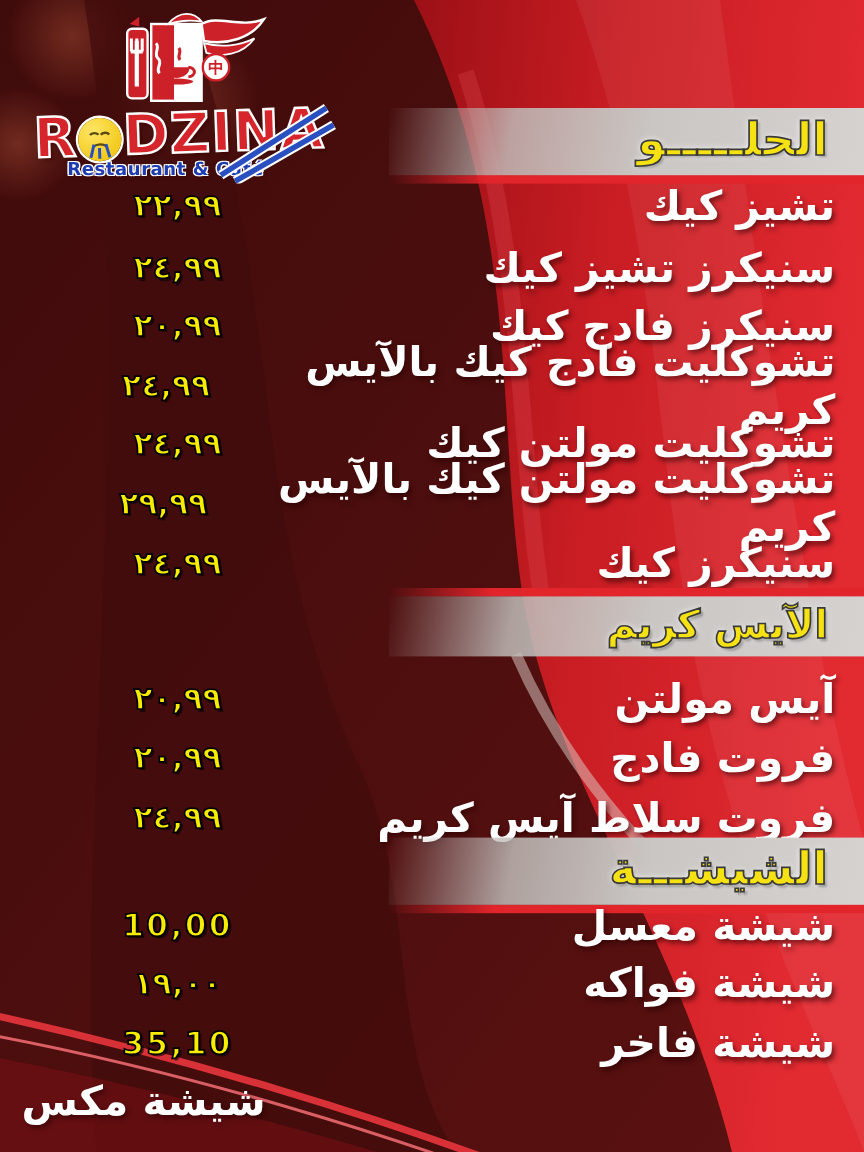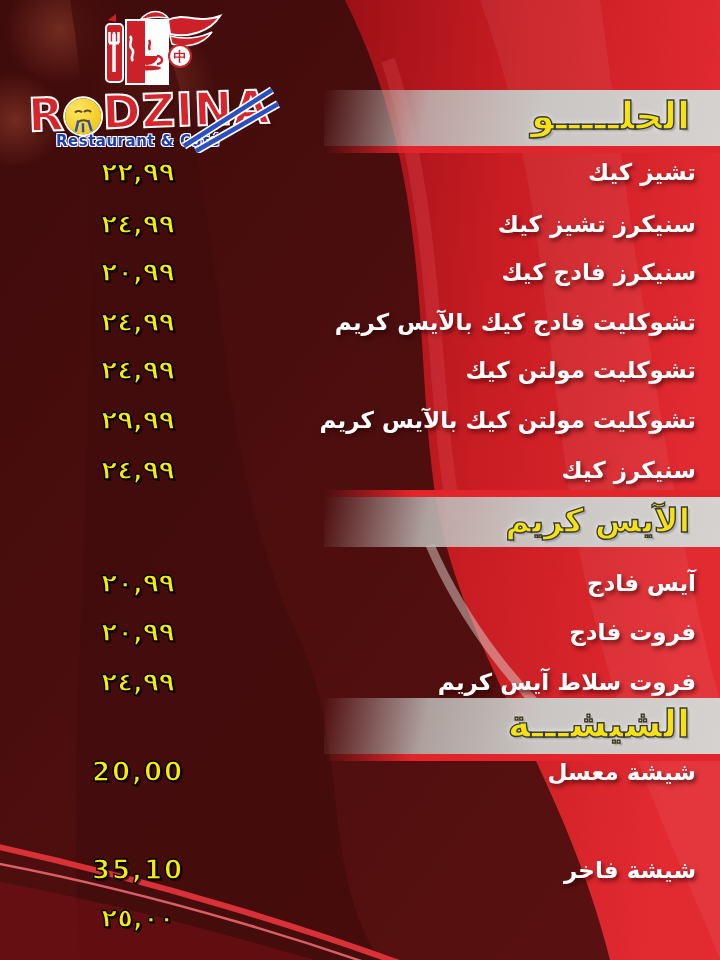--- a/index.html
+++ b/index.html
@@ -28,26 +28,26 @@
   .banner-stripe{width:100%;height:7px;
     background:linear-gradient(to right,rgba(226,36,43,0) 0%,#e2242b 22%,#e2242b 100%);}
   .banner-title{font-weight:800;color:#f6e213;padding:0 30px 4px 0;direction:rtl;
     -webkit-text-stroke:1.4px #3a3a3a;
     text-shadow:0 0 6px rgba(255,255,255,.9),2px 2px 2px rgba(0,0,0,.35);}
   .banner-1{top:90px;} .banner-1 .banner-band{height:56px;} .banner-1 .banner-title{font-size:38px;}
   .banner-2{top:490px;} .banner-2 .banner-band{height:50px;} .banner-2 .banner-title{font-size:33px;margin-left:15px;}
   .banner-3{top:698px;} .banner-3 .banner-band{height:56px;} .banner-3 .banner-title{font-size:38px;}
 
   
-  .row{position:absolute;left:8px;right:0;height:48px;display:flex;align-items:center;
+  .row{position:absolute;left:18px;right:0;height:48px;display:flex;align-items:center;
     justify-content:space-between;z-index:2;}
   .price{width:180px;padding-left:40px;text-align:center;direction:rtl;
     color:#f8ec00;font-weight:800;font-size:26px;letter-spacing:2px;
     -webkit-text-stroke:1.4px #000;text-shadow:2px 2px 0 rgba(0,0,0,.55);}
-  .name{padding-right:24px;direction:rtl;color:#ffffff;font-weight:800;font-size:23px;
+  .name{padding-right:24px;direction:rtl;color:#ffffff;font-weight:800;font-size:34px;
     text-shadow:2px 3px 4px rgba(40,0,0,.6);}
 </style>
 </head>
 <body>
 
 <div class="stage">
 
   <svg class="bg" viewBox="0 0 720 960" xmlns="http://www.w3.org/2000/svg">
     <defs>
       <linearGradient id="gBright" x1="0" y1="0" x2="1" y2="0.25">
@@ -175,43 +175,47 @@
 
   <div class="banner banner-2">
     <div class="banner-stripe"></div>
     <div class="banner-band">
       <span class="banner-title">الآيس كريم</span>
     </div>
   </div>
 
   <div class="row" style="top:559px">
     <span class="price">٢٠,٩٩</span>
-    <span class="name">آيس فادج</span>
+    <span class="name">آيس مولتن</span>
   </div>
   <div class="row" style="top:608px">
     <span class="price">٢٠,٩٩</span>
     <span class="name">فروت فادج</span>
   </div>
   <div class="row" style="top:658px">
     <span class="price">٢٤,٩٩</span>
     <span class="name">فروت سلاط آيس كريم</span>
   </div>
 
   <div class="banner banner-3">
     <div class="banner-band">
       <span class="banner-title">الشيشـــة</span>
     </div>
     <div class="banner-stripe"></div>
   </div>
 
   <div class="row" style="top:748px">
-    <span class="price">20,00</span>
+    <span class="price">10,00</span>
     <span class="name">شيشة معسل</span>
+  </div>
+  <div class="row" style="top:796px">
+    <span class="price">١٩,٠٠</span>
+    <span class="name">شيشة فواكه</span>
   </div>
   <div class="row" style="top:846px">
     <span class="price">35,10</span>
     <span class="name">شيشة فاخر</span>
   </div>
   <div class="row" style="top:894px">
-    <span class="price">٢٥,٠٠</span>
+    <span class="name">شيشة مكس</span>
   </div>
 
 </div>
 
 </body></html>

